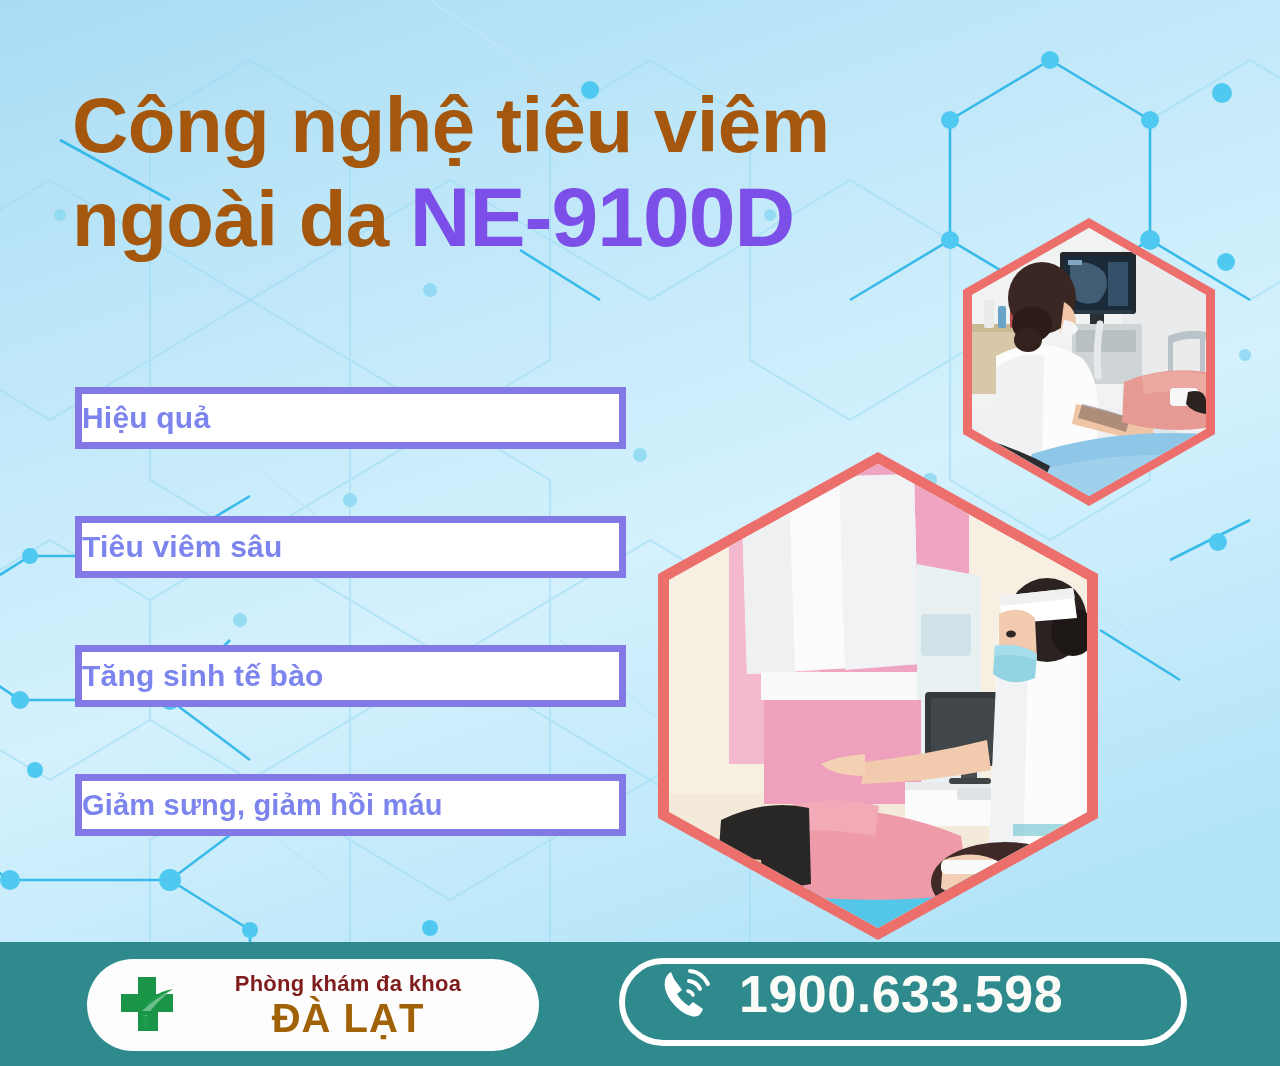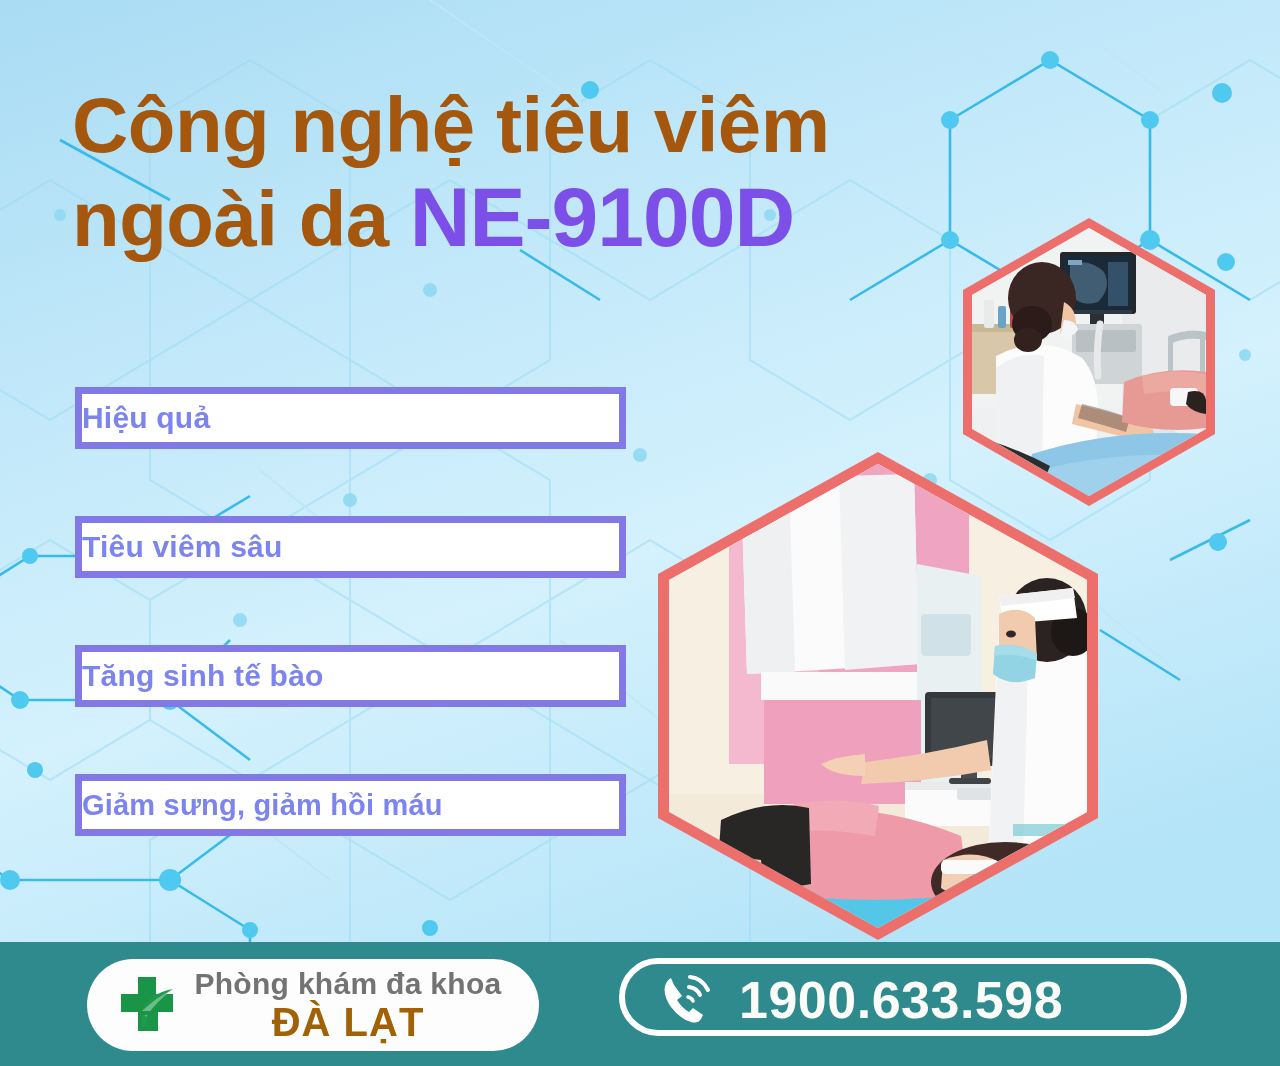--- a/index.html
+++ b/index.html
@@ -123,44 +123,44 @@
     margin-left: 28px;
     flex: 0 0 auto;
   }
   #clinic-text {
     flex: 1;
     text-align: center;
     padding-right: 22px;
     line-height: 1.0;
   }
   #clinic-sub {
-    font-size: 30px;
-    font-weight: bold;
-    color: #737373;
+    font-size: 22px;
+    font-weight: bold;
+    color: #7f1d1d;
     letter-spacing: 0.3px;
     text-align: center;
   }
   #clinic-name {
     font-size: 40px;
     font-weight: bold;
     color: #a16207;
     letter-spacing: 1px;
     margin-top: 3px;
   }
   #phone-pill {
     position: absolute;
     left: 619px;
     top: 16px;
     width: 568px;
-    height: 78px;
+    height: 88px;
     border: 6px solid #ffffff;
     border-radius: 47px;
     box-sizing: border-box;
     display: flex;
-    align-items: flex-end;
+    align-items: flex-start;
   }
   #phone-icon {
     width: 60px;
     height: 60px;
     margin-left: 32px;
     flex: 0 0 auto;
   }
   #phone-number {
     font-size: 52px;
     font-weight: bold;

